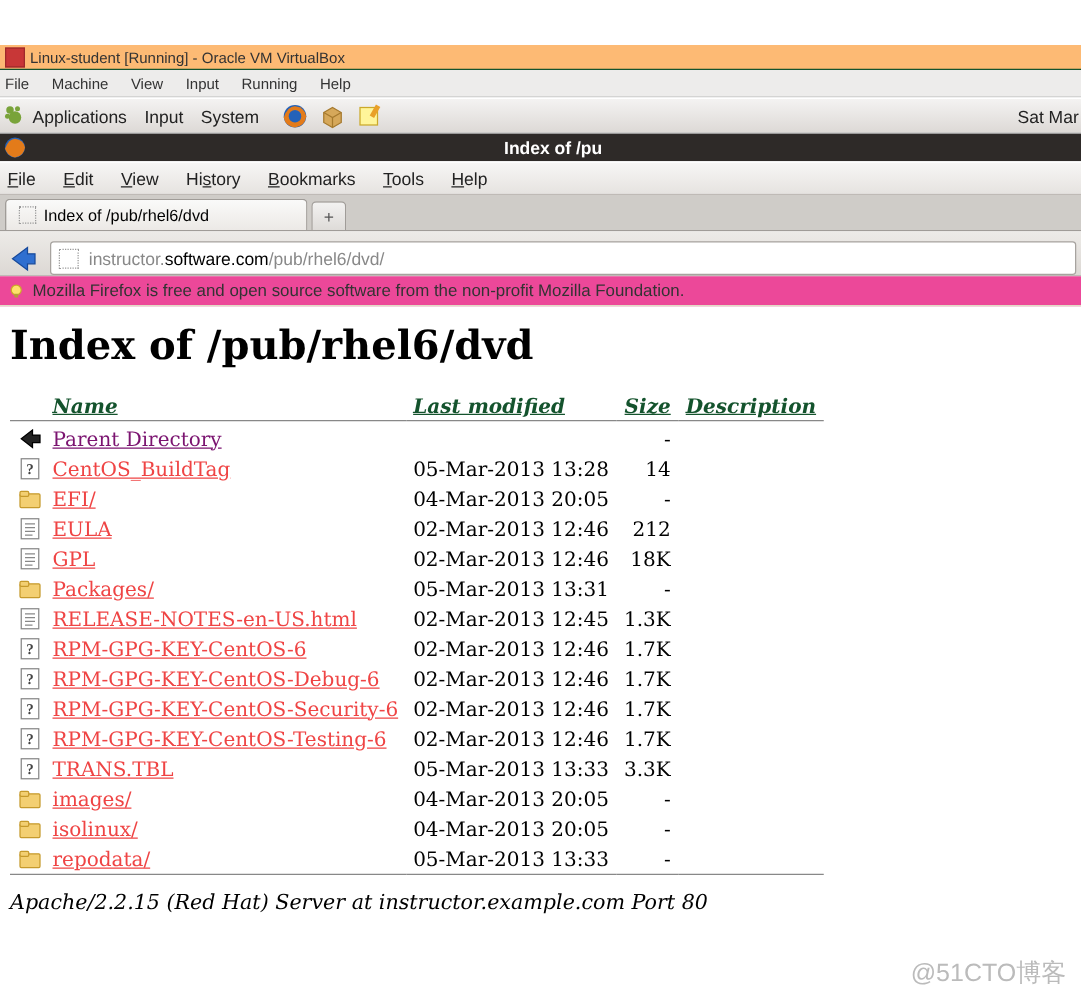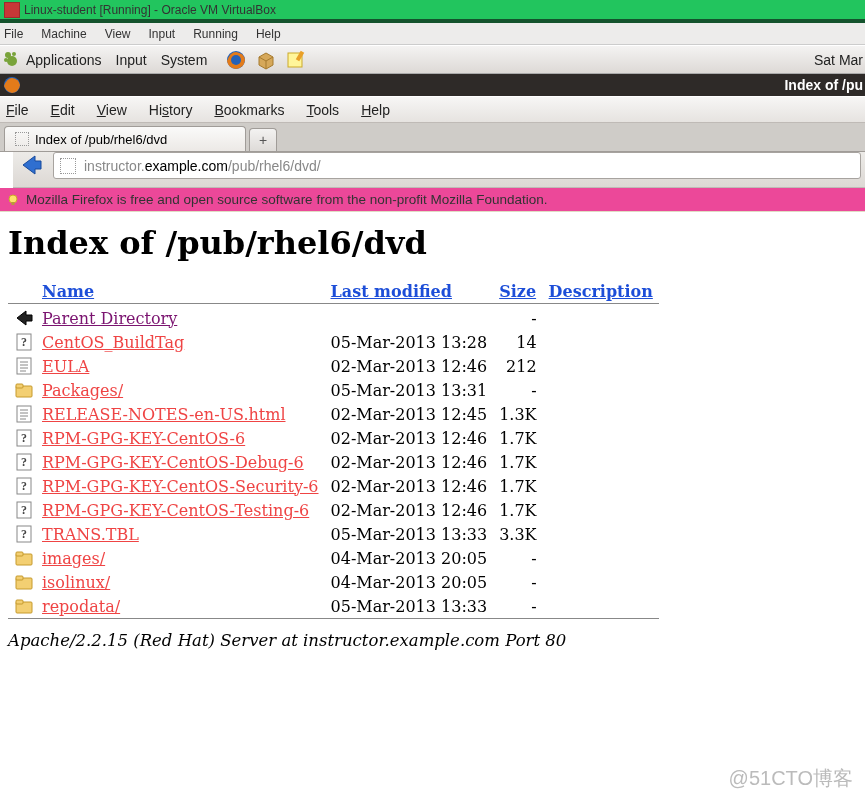--- a/index.html
+++ b/index.html
@@ -1,59 +1,59 @@
 <!DOCTYPE html>
 <html><head>
 <meta charset="utf-8">
 <style>
   html, body { margin:0; padding:0; font-family: "Liberation Sans", Arial, sans-serif; font-size:13px; color:#000; background:#fff; width:865px; }
   
-  .vbox-title { height:19px; background:#22c55e; display:flex; align-items:center; padding-left:4px; border-bottom:4px solid #14532d; }
+  .vbox-title { height:19px; background:#fdba74; display:flex; align-items:center; padding-left:4px; border-bottom:1px solid #14532d;margin-top:36px; }
   .vbox-title .vb-icon { width:14px; height:14px; background:#c83737; border:1px solid #9e2b2b; margin-right:4px; }
   .vbox-title span { font-size:12px; color:#333; }
   
   .vbox-menu { height:21px; background:#edeceb; display:flex; align-items:center; padding-left:4px; border-bottom:1px solid #ccc; }
   .vbox-menu span { font-size:12px; color:#333; margin-right:18px; }
   
   .gnome-panel { height:27px; background:linear-gradient(#f4f3f2,#ddd9d6); display:flex; align-items:center; padding:0 2px; border-top:1px solid #fff; border-bottom:1px solid #aaa; }
   .gnome-panel .foot { width:20px; height:18px; margin-right:4px; }
   .gnome-panel .menu-item { font-size:14px; color:#222; margin-right:14px; }
   .gnome-panel .spacer { flex:1; }
   .gnome-panel .tray-icon { width:22px; height:22px; display:flex; align-items:center; justify-content:center; margin:0 4px; }
   .gnome-panel .clock { font-size:14px; color:#222; margin-left:4px; }
   
   .ff-title { height:22px; background:#2e2a28; display:flex; align-items:center; }
   .ff-title .ff-icon { width:20px; height:20px; margin-left:2px; }
-  .ff-title .title-text { flex:1; text-align:right; color:#fff; font-weight:bold; font-size:14px; padding-right:2px; overflow:hidden; white-space:nowrap; }
+  .ff-title .title-text { flex:1; text-align:center; color:#fff; font-weight:bold; font-size:14px; padding-right:2px; overflow:hidden; white-space:nowrap; }
   
   .ff-menu { height:25px; background:linear-gradient(#f7f6f5,#e6e3e0); display:flex; align-items:center; padding-left:6px; border-bottom:1px solid #bfbab6; border-top:1px solid #fff; }
   .ff-menu span { font-size:14px; color:#222; margin-right:22px; }
   .ff-menu span u { text-decoration:underline; }
   
   .ff-tabs { height:28px; background:#cfccc8; display:flex; align-items:flex-end; padding-left:4px; border-bottom:1px solid #a09c98; }
   .ff-tab { height:24px; background:linear-gradient(#fafaf9,#ece9e6); border:1px solid #a09c98; border-bottom:none; border-radius:4px 4px 0 0; display:flex; align-items:center; padding:0 10px; min-width:220px; font-size:13px; }
   .ff-tab .dotted { width:12px; height:12px; border:1px dotted #999; margin-right:6px; }
   .ff-newtab { height:22px; width:26px; background:linear-gradient(#f3f2f1,#dedbd8); border:1px solid #a09c98; border-bottom:none; border-radius:4px 4px 0 0; display:flex; align-items:center; justify-content:center; margin-left:3px; font-size:14px; color:#555; }
   
-  .ff-toolbar { height:35px; background:linear-gradient(#edebe8,#dcd8d4); display:flex; align-items:flex-start; padding:0 4px; border-bottom:1px solid #bfbab6;margin-left:13px; }
+  .ff-toolbar { height:35px; background:linear-gradient(#edebe8,#dcd8d4); display:flex; align-items:flex-end; padding:0 4px; border-bottom:1px solid #bfbab6; }
   .ff-back { width:26px; height:26px; display:flex; align-items:center; justify-content:center; margin-right:10px; }
   .ff-url { flex:1; height:25px; background:#fff; border:1px solid #a7a39f; border-radius:3px; display:flex; align-items:center; padding:0 6px; font-size:14px; }
   .ff-url .dotted { width:14px; height:14px; border:1px dotted #999; margin-right:8px; }
   .ff-url .host-dim { color:#888; }
   .ff-url .host { color:#000; }
   .ff-url .path { color:#888; }
   
   .ff-info { height:23px; background:#ec4899; border-bottom:1px solid #e0dcc4; display:flex; align-items:center; padding-left:6px; font-size:13.5px; color:#333; }
   .ff-info .bulb { width:14px; height:14px; margin-right:6px; }
   
   .page { padding:8px 8px 20px 8px; }
   .page h1 { font-family: Georgia, "DejaVu Serif", serif; font-size:32px; font-weight:bold; margin:4px 0 18px 0; }
   .listing { font-family: Georgia, "DejaVu Serif", serif; font-size:16px; border-collapse:collapse; }
   .listing th { text-align:left; padding:2px 6px; }
-  .listing th a { color:#1d4ed8; text-decoration:underline; }
+  .listing th a { color:#14532d; text-decoration:underline;font-style:italic; }
   .listing td { padding:2px 6px; vertical-align:middle; white-space:nowrap; }
   .listing td.icon { width:20px; padding-right:2px; }
   .listing td.size { text-align:right; }
   .listing a.file { color:#ef4444; text-decoration:underline; }
   .listing a.visited { color:#7b1470; }
   .hr-row td { border-top:1px solid #888; height:2px; padding:0; }
   .server { font-family: Georgia, "DejaVu Serif", serif; font-style:italic; font-size:16.5px; margin-top:10px; margin-left:0; }
   .watermark { position:absolute; right:12px; top:765px; color:#bbb; font-size:20px; font-family:Arial,sans-serif; }
   svg { display:block; }
 </style>
@@ -142,21 +142,21 @@
 
 <div class="ff-toolbar">
   <span class="ff-back">
     <svg width="26" height="26" viewBox="0 0 26 26">
         <path d="M18 4 L6 13 L18 22 L18 17 L24 17 L24 9 L18 9 Z" fill="#2f6fd0" stroke="#184a9b"></path>
       </svg>
   </span>
   <div class="ff-url">
     <span class="dotted"></span>
     <span class="host-dim">instructor.</span>
-      <span class="host">example.com</span>
+      <span class="host">software.com</span>
       <span class="path">/pub/rhel6/dvd/</span>
   </div>
 </div>
 
 <div class="ff-info">
   <span class="bulb">
     <svg width="14" height="14" viewBox="0 0 14 14">
         <circle cx="7" cy="6" r="4" fill="#ffe16b" stroke="#caa82a"></circle>
         <rect x="5.5" y="9" width="3" height="3" fill="#b89a3a"></rect>
       </svg>
@@ -166,21 +166,21 @@
 
 <div class="page">
   <h1>Index of /pub/rhel6/dvd</h1>
 
   <table class="listing">
     <thead>
       <tr>
         <th class="icon"></th>
         <th><a href="#">Name</a></th>
         <th><a href="#">Last modified</a></th>
-        <th style="text-align:left"><a href="#">Size</a></th>
+        <th style="text-align:right"><a href="#">Size</a></th>
         <th><a href="#">Description</a></th>
       </tr>
       <tr class="hr-row">
           <td colspan="5"></td>
         </tr>
     </thead>
     <tbody id="listing-body">
 
     <tr>
           <td class="icon">
@@ -200,26 +200,48 @@
             </svg>
           </td>
           <td><a href="#" class="file">CentOS_BuildTag</a></td>
           <td>05-Mar-2013 13:28</td>
           <td class="size">14</td>
           <td></td>
         </tr>
         <tr>
           <td class="icon">
             <svg width="20" height="20" viewBox="0 0 20 20">
+              <use href="#ico-folder"></use>
+            </svg>
+          </td>
+          <td><a href="#" class="file">EFI/</a></td>
+          <td>04-Mar-2013 20:05</td>
+          <td class="size">-</td>
+          <td></td>
+        </tr>
+        <tr>
+          <td class="icon">
+            <svg width="20" height="20" viewBox="0 0 20 20">
               <use href="#ico-text"></use>
             </svg>
           </td>
           <td><a href="#" class="file">EULA</a></td>
           <td>02-Mar-2013 12:46</td>
           <td class="size">212</td>
+          <td></td>
+        </tr>
+        <tr>
+          <td class="icon">
+            <svg width="20" height="20" viewBox="0 0 20 20">
+              <use href="#ico-text"></use>
+            </svg>
+          </td>
+          <td><a href="#" class="file">GPL</a></td>
+          <td>02-Mar-2013 12:46</td>
+          <td class="size">18K</td>
           <td></td>
         </tr>
         <tr>
           <td class="icon">
             <svg width="20" height="20" viewBox="0 0 20 20">
               <use href="#ico-folder"></use>
             </svg>
           </td>
           <td><a href="#" class="file">Packages/</a></td>
           <td>05-Mar-2013 13:31</td>

